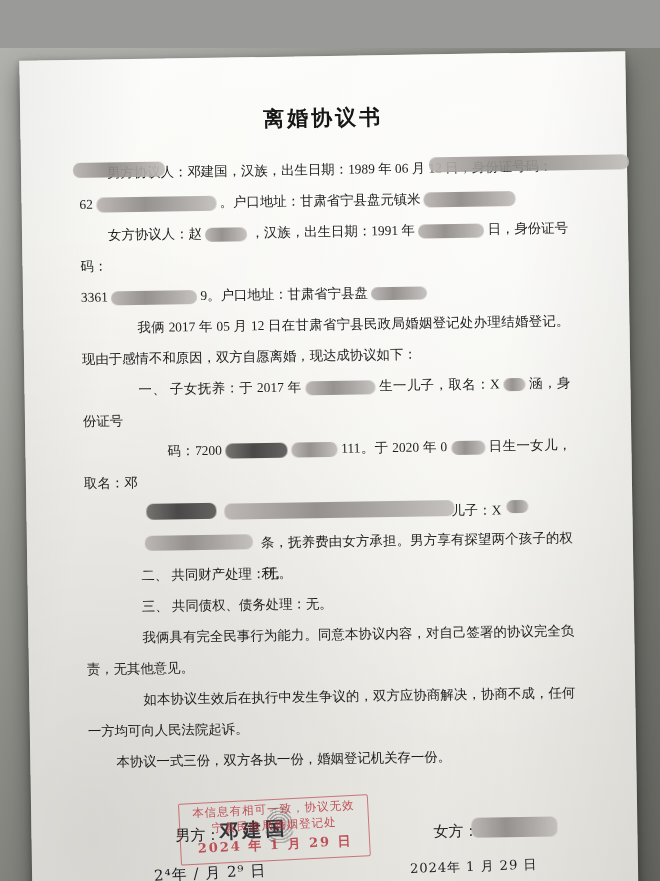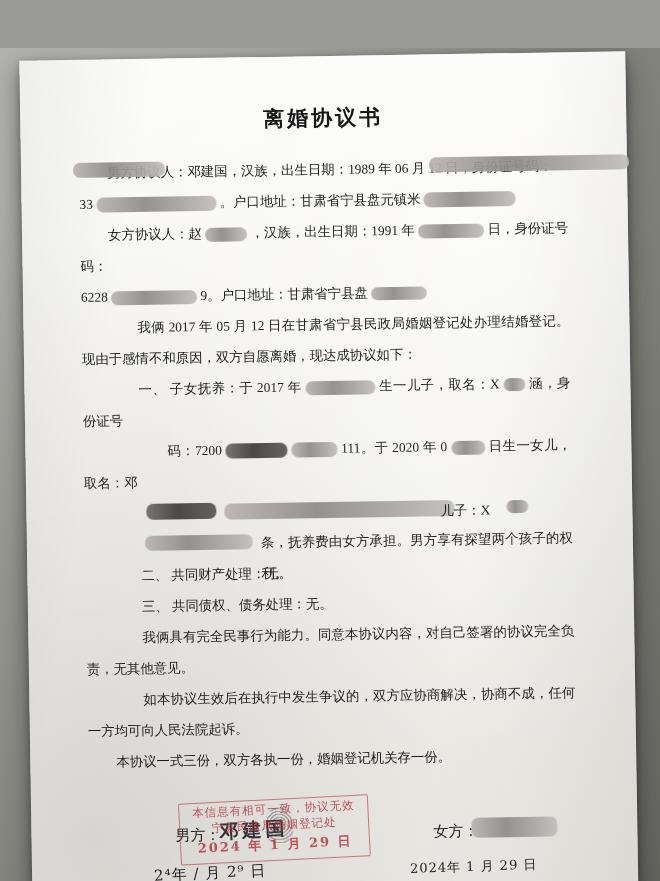--- a/index.html
+++ b/index.html
@@ -151,36 +151,36 @@
 
       <div class="body">
 
         <div class="line indent1">
           <span>男方协议人：邓建国，汉族，出生日期：1989 年 06 月 12 日，身份证号码：</span>
         </div>
 
         <div class="line" style="position:relative;">
           <span class="smudge" style="width:92px;height:15px;position:absolute;left:-6px;top:-26px;"></span>
           <span class="smudge" style="width:200px;height:15px;position:absolute;left:350px;top:-26px;"></span>
-          <span>33</span>
+          <span>62</span>
           <span class="smudge" style="width:120px;height:15px;"></span>
           <span>。户口地址：甘肃省宁县盘元镇米</span>
           <span class="smudge" style="width:92px;height:15px;"></span>
         </div>
 
         <div class="line indent1">
           <span>女方协议人：赵</span>
           <span class="smudge" style="width:42px;height:14px;"></span>
           <span>，汉族，出生日期：1991 年</span>
           <span class="smudge" style="width:66px;height:14px;"></span>
           <span>日，身份证号码：</span>
         </div>
 
         <div class="line">
-          <span>6228</span>
+          <span>3361</span>
           <span class="smudge" style="width:86px;height:14px;"></span>
           <span>9。户口地址：甘肃省宁县盘</span>
           <span class="smudge" style="width:56px;height:13px;"></span>
         </div>
 
         <div class="line indent2">我俩 2017 年 05 月 12 日在甘肃省宁县民政局婚姻登记处办理结婚登记。现由于感情不和原因，双方自愿离婚，现达成协议如下：</div>
 
         <div class="line indent2">
           <span>一、  子女抚养：于 2017 年</span>
           <span class="smudge" style="width:70px;height:14px;"></span>
@@ -194,21 +194,21 @@
           <span class="smudge dark" style="width:62px;height:15px;"></span>
           <span class="smudge" style="width:46px;height:15px;"></span>
           <span>111。于 2020 年 0</span>
           <span class="smudge" style="width:34px;height:14px;"></span>
           <span>日生一女儿，取名：邓</span>
         </div>
 
         <div class="line" style="position:relative;height:31px;">
           <span class="smudge dark" style="width:70px;height:16px;position:absolute;left:62px;top:6px;"></span>
           <span class="smudge" style="width:230px;height:16px;position:absolute;left:140px;top:7px;"></span>
-          <span style="position:absolute;left:356px;top:2px;">儿子：X</span>
+          <span style="position:absolute;left:367px;top:2px;">儿子：X</span>
           <span class="smudge" style="width:22px;height:13px;position:absolute;left:422px;top:8px;"></span>
         </div>
 
         <div class="line" style="position:relative;height:31px;">
           <span class="smudge" style="width:108px;height:15px;position:absolute;left:60px;top:7px;"></span>
           <span style="position:absolute;left:176px;top:0;">条，抚养费由女方承担。男方享有探望两个孩子的权利。</span>
         </div>
 
         <div class="line indent2">二、  共同财产处理：无。</div>
         <div class="line indent2">三、  共同债权、债务处理：无。</div>

